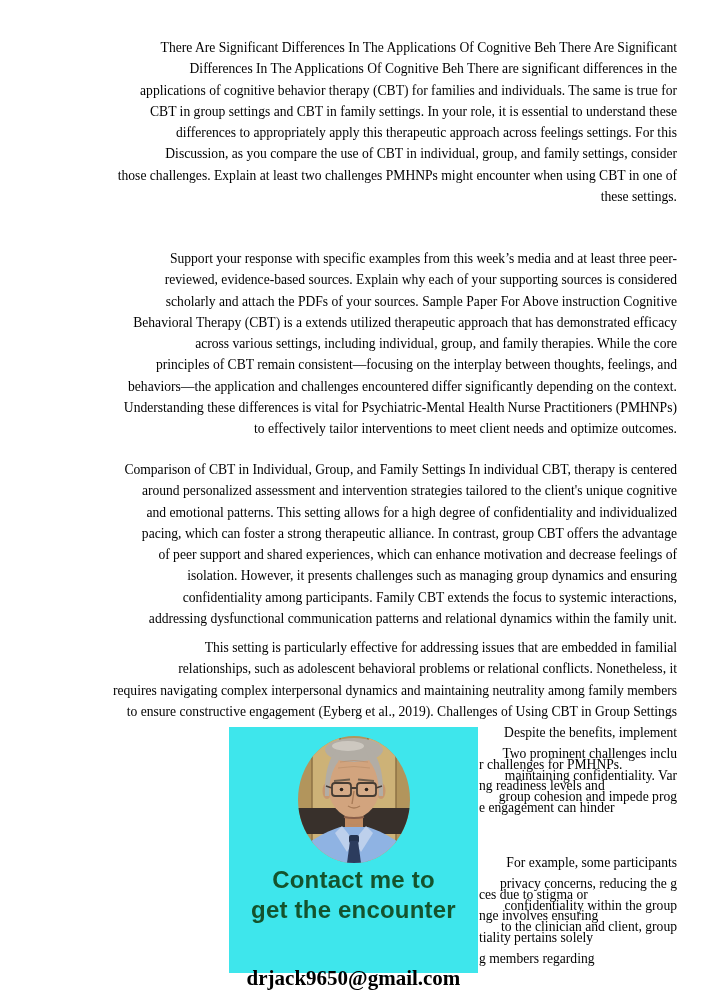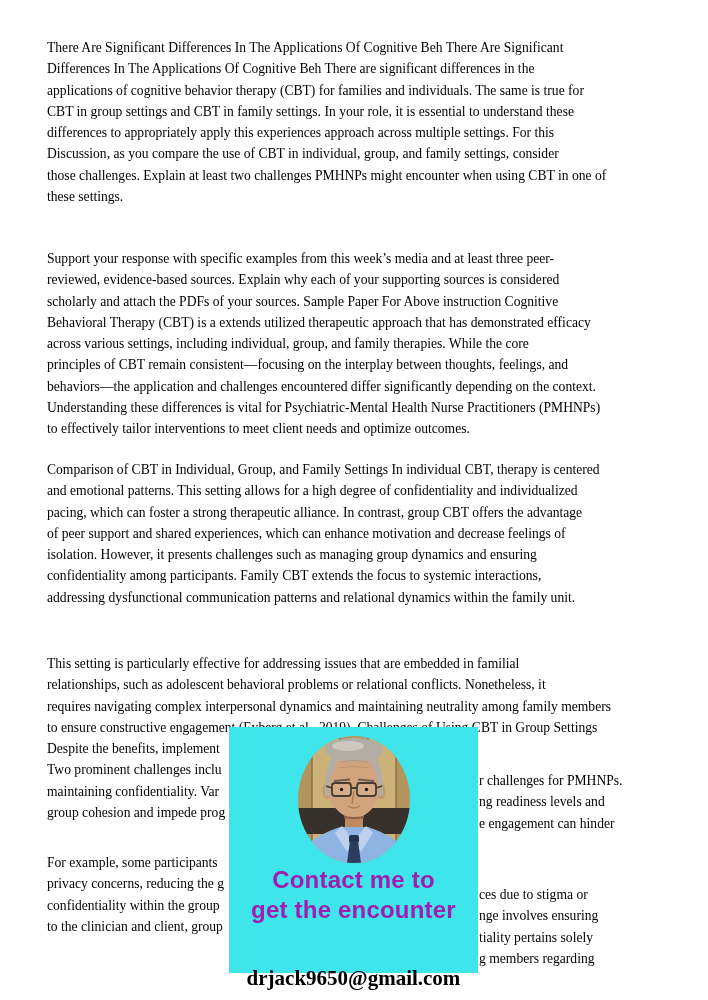--- a/index.html
+++ b/index.html
@@ -4,88 +4,89 @@
 <style>
   html,body{margin:0;padding:0;background:#ffffff;}
   .page{
     position:relative;
     width:708px;height:1000px;
     background:#ffffff;
     overflow:hidden;
     font-family:"Liberation Serif",serif;
     color:#000000;
   }
-  .para{position:absolute;left:47px;width:630px;}
+  .para{position:absolute;left:47px;width:630px;text-align:right;}
   .line{
     position:relative;
     height:21.3px;line-height:21.3px;
     font-size:13.6px;
     white-space:nowrap;
   }
   .rfrag{position:absolute;left:432px;top:0;margin-top:32px;}
   .ad-overlay{
     position:absolute;
     left:229px;top:727px;width:249px;height:246px;
     text-align:center;
     z-index:5;
   }
   .ad-photo{
     position:absolute;left:69px;top:9px;width:112px;height:127px;
   }
   .ad-heading{
     position:absolute;top:138px;left:0;width:100%;
     font-family:"Liberation Sans",sans-serif;
     font-weight:700;font-size:24px;line-height:30px;
-    color:#a21caf;letter-spacing:0.2px;
+    color:#14532d;letter-spacing:0.2px;
   }
   .ad-email{
     position:absolute;top:202px;left:0;width:100%;
     font-family:"Liberation Serif",serif;
     font-weight:700;font-size:21px;line-height:26px;
     color:#000000;
     margin-top:36px;
   }
 </style>
 </head>
 <body>
 
 <div class="page">
 
   <div id="doc">
       <div class="para" style="top: 37px;">
         <div class="line">There Are Significant Differences In The Applications Of Cognitive Beh There Are Significant</div>
         <div class="line">Differences In The Applications Of Cognitive Beh There are significant differences in the</div>
         <div class="line">applications of cognitive behavior therapy (CBT) for families and individuals. The same is true for</div>
         <div class="line">CBT in group settings and CBT in family settings. In your role, it is essential to understand these</div>
-        <div class="line">differences to appropriately apply this experiences approach across multiple settings. For this</div>
+        <div class="line">differences to appropriately apply this therapeutic approach across feelings settings. For this</div>
         <div class="line">Discussion, as you compare the use of CBT in individual, group, and family settings, consider</div>
         <div class="line">those challenges. Explain at least two challenges PMHNPs might encounter when using CBT in one of</div>
         <div class="line">these settings.</div>
       </div>
       <div class="para" style="top: 248px;">
         <div class="line">Support your response with specific examples from this week’s media and at least three peer-</div>
         <div class="line">reviewed, evidence-based sources. Explain why each of your supporting sources is considered</div>
         <div class="line">scholarly and attach the PDFs of your sources. Sample Paper For Above instruction Cognitive</div>
         <div class="line">Behavioral Therapy (CBT) is a extends utilized therapeutic approach that has demonstrated efficacy</div>
         <div class="line">across various settings, including individual, group, and family therapies. While the core</div>
         <div class="line">principles of CBT remain consistent—focusing on the interplay between thoughts, feelings, and</div>
         <div class="line">behaviors—the application and challenges encountered differ significantly depending on the context.</div>
         <div class="line">Understanding these differences is vital for Psychiatric-Mental Health Nurse Practitioners (PMHNPs)</div>
         <div class="line">to effectively tailor interventions to meet client needs and optimize outcomes.</div>
       </div>
       <div class="para" style="top: 459px;">
         <div class="line">Comparison of CBT in Individual, Group, and Family Settings In individual CBT, therapy is centered</div>
+        <div class="line">around personalized assessment and intervention strategies tailored to the client's unique cognitive</div>
         <div class="line">and emotional patterns. This setting allows for a high degree of confidentiality and individualized</div>
         <div class="line">pacing, which can foster a strong therapeutic alliance. In contrast, group CBT offers the advantage</div>
         <div class="line">of peer support and shared experiences, which can enhance motivation and decrease feelings of</div>
         <div class="line">isolation. However, it presents challenges such as managing group dynamics and ensuring</div>
         <div class="line">confidentiality among participants. Family CBT extends the focus to systemic interactions,</div>
         <div class="line">addressing dysfunctional communication patterns and relational dynamics within the family unit.</div>
       </div>
-      <div class="para" style="top: 653px;">
+      <div class="para" style="top: 637px;">
         <div class="line">This setting is particularly effective for addressing issues that are embedded in familial</div>
         <div class="line">relationships, such as adolescent behavioral problems or relational conflicts. Nonetheless, it</div>
         <div class="line">requires navigating complex interpersonal dynamics and maintaining neutrality among family members</div>
         <div class="line">to ensure constructive engagement (Eyberg et al., 2019). Challenges of Using CBT in Group Settings</div>
         <div class="line"><span>Despite the benefits, implement</span><span class="rfrag">r challenges for PMHNPs.</span></div>
         <div class="line"><span>Two prominent challenges inclu</span><span class="rfrag">ng readiness levels and</span></div>
         <div class="line"><span>maintaining confidentiality. Var</span><span class="rfrag">e engagement can hinder</span></div>
         <div class="line"><span>group cohesion and impede prog</span><span class="rfrag"></span></div>
       </div>
       <div class="para" style="top: 852px;">

